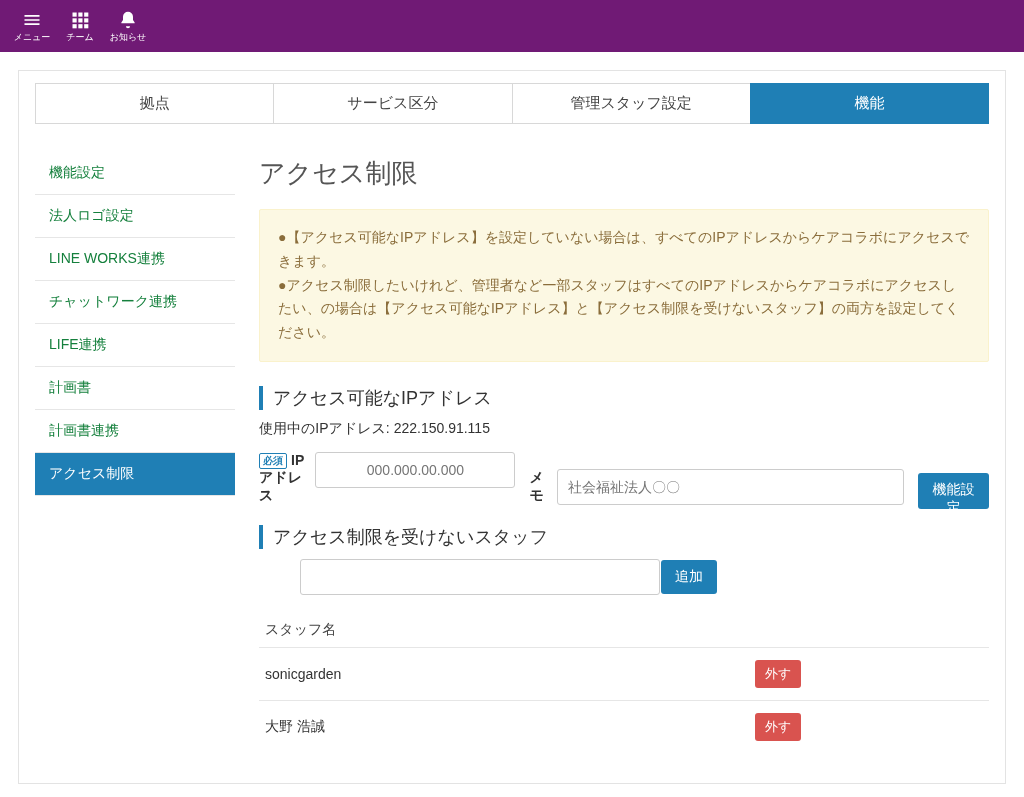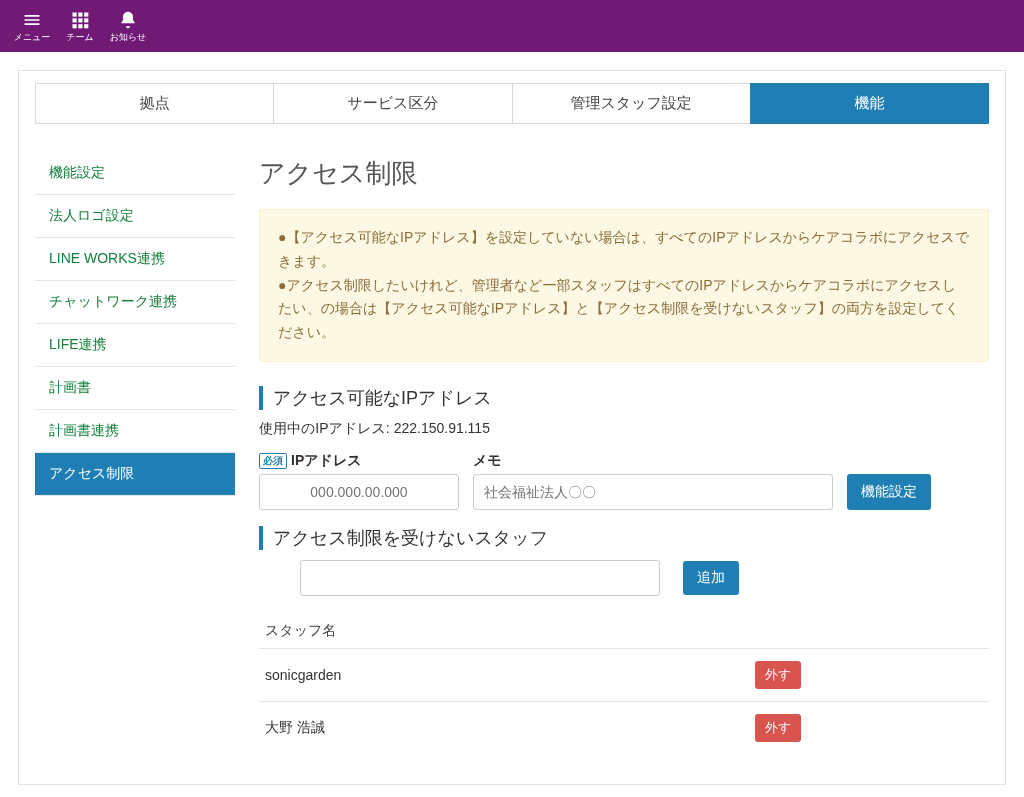--- a/index.html
+++ b/index.html
@@ -17,29 +17,29 @@
 .sidebar-item { padding: 12px 14px; border-bottom: 1px solid #e6e6e6; cursor: pointer; color: #15803d; font-size: 14px; }
 .sidebar-item.active { background: #1f7fb5; color: #fff; }
 .main { flex: 1; min-width: 0; }
 h1.page-title { font-size: 26px; font-weight: 400; color: #555; margin: 4px 0 18px; }
 .alert { background: #fcf8e3; border: 1px solid #faf2cc; color: #8a6d3b; padding: 16px 18px; font-size: 14px; line-height: 1.7; margin-bottom: 24px; border-radius: 2px; }
 .alert .bold { font-weight: 700; margin-bottom: 6px; display: block; }
 h2.section-title { font-size: 18px; font-weight: 400; color: #333; border-left: 4px solid #1f7fb5; padding-left: 10px; margin: 16px 0 10px; }
 .hint { font-size: 14px; color: #333; margin-bottom: 14px; }
 .badge-req { display: inline-block; font-size: 10px; color: #1f7fb5; border: 1px solid #1f7fb5; border-radius: 2px; padding: 0 3px; margin-right: 4px; vertical-align: middle; line-height: 1.4; }
 .form-row { display: flex; gap: 14px; align-items: flex-end; margin-bottom: 14px; }
-.form-col { display: flex; flex-direction: column; }
+.form-col { display: flex; flex-direction: row; }
 .form-col label { font-size: 14px; font-weight: 700; color: #333; margin-bottom: 4px; }
 .input { border: 1px solid #ccc; border-radius: 3px; padding: 7px 10px; font-size: 14px; height: 36px; }
 .input.ip { width: 200px; text-align: center; }
 .input.memo { width: 360px; }
 .btn { background: #1f7fb5; color: #fff; border: none; border-radius: 3px; padding: 8px 14px; font-size: 14px; cursor: pointer; height: 36px; }
 .btn.small { height: 34px; padding: 6px 14px; }
 .btn-danger { background: #d9534f; color: #fff; border: none; border-radius: 3px; padding: 5px 10px; font-size: 13px; cursor: pointer; }
-.staff-search-row { display: flex; gap: 23px; align-items: center; margin-bottom: 18px; padding-left: 41px; }
+.staff-search-row { display: flex; gap: 1px; align-items: center; margin-bottom: 18px; padding-left: 41px; }
 .staff-search-row .input { width: 360px; }
 table.staff { width: 100%; border-collapse: collapse; }
 table.staff th { text-align: left; font-weight: 400; color: #444; padding: 8px 6px; font-size: 14px; }
 table.staff td { padding: 12px 6px; border-top: 1px solid #e6e6e6; font-size: 14px; }
 table.staff td.actions { text-align: left; width: 240px; }
 </style>
 </head>
 <body>
 
 <div class="app-header">

